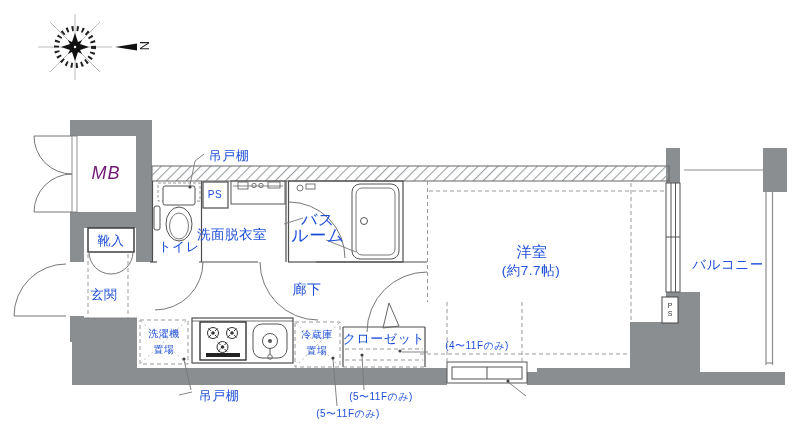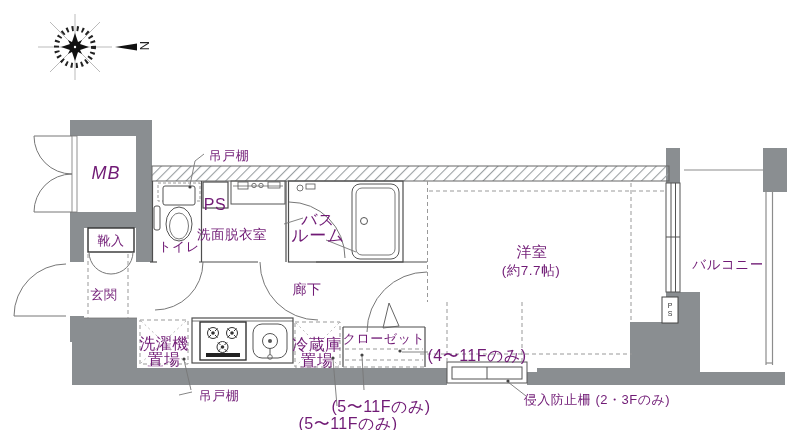--- a/index.html
+++ b/index.html
@@ -1,23 +1,23 @@
 <!DOCTYPE html>
 <html><head>
 <meta charset="utf-8">
 <style>
   html,body{margin:0;padding:0;background:#fff;}
   #stage{position:relative;width:800px;height:430px;background:#fff;overflow:hidden;
          font-family:"Liberation Sans",sans-serif;}
   #plan-svg{position:absolute;left:0;top:0;}
   .lbl{position:absolute;transform:translate(-50%,-50%);white-space:nowrap;
-       font-size:13px;color:#701a75;letter-spacing:.5px;line-height:1;}
+       font-size:13px;color:#1d4ed8;letter-spacing:.5px;line-height:1;}
   .lbl-lg{font-size:18px;letter-spacing:1px;color:#701a75;font-style:italic;}
   .lbl-md{font-size:15px;font-family:Liberation Mono, monospace;}
-  .lbl-s{font-size:16px;margin-top:10px;}
+  .lbl-s{font-size:10px;}
   .lbl-xs{font-size:7px;letter-spacing:0;line-height:1.05;text-align:center;color:#333;}
   .lbl-rot{transform:translate(-50%,-50%) rotate(90deg);font-size:13px;color:#222;}
 </style>
 </head>
 <body>
 
 <div id="stage">
 
 <svg id="plan-svg" width="800" height="430" viewBox="0 0 800 430">
   <defs>
@@ -216,17 +216,16 @@
   <div class="lbl" style="left:728px;top:265px;font-size:13.5px">バルコニー</div>
   <div class="lbl" style="left:384px;top:338px">クローゼット</div>
   <div class="lbl lbl-s" style="left:164px;top:334px">洗濯機</div>
   <div class="lbl lbl-s" style="left:164px;top:350px">置場</div>
   <div class="lbl lbl-s" style="left:317px;top:335px">冷蔵庫</div>
   <div class="lbl lbl-s" style="left:317px;top:351px">置場</div>
   <div class="lbl lbl-s" style="left:477px;top:346px">(4〜11Fのみ)</div>
   <div class="lbl lbl-s" style="left:381px;top:397px">(5〜11Fのみ)</div>
   <div class="lbl lbl-s" style="left:348px;top:414px">(5〜11Fのみ)</div>
   <div class="lbl" style="left:219px;top:395px">吊戸棚</div>
-  <div class="lbl" style="left:597px;top:399px">侵入防止柵 (2・3Fのみ)</div>
   <div class="lbl lbl-xs" style="left:670px;top:306px">P</div>
   <div class="lbl lbl-xs" style="left:670px;top:314px">S</div>
 
 </div>
 
 </body></html>

